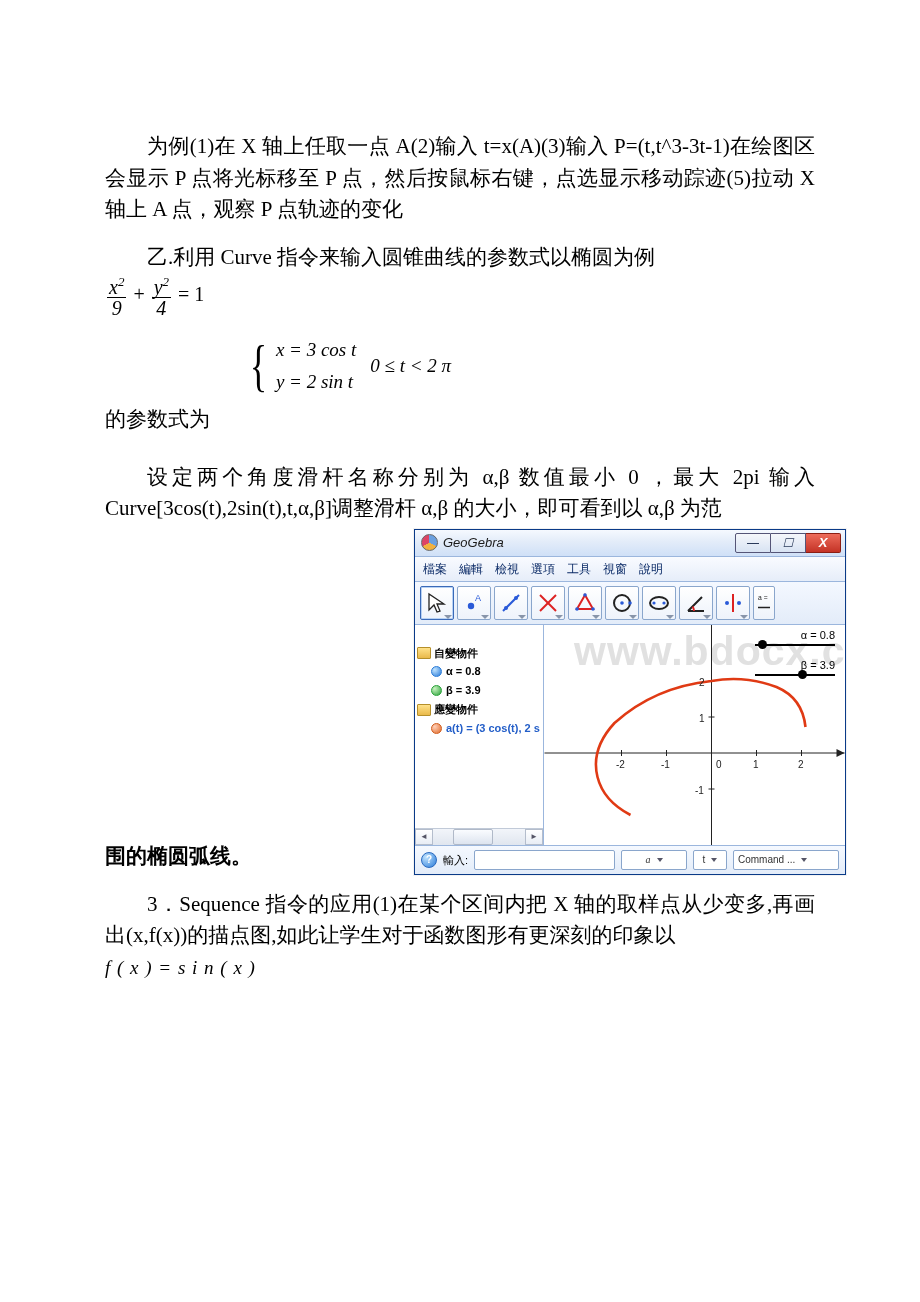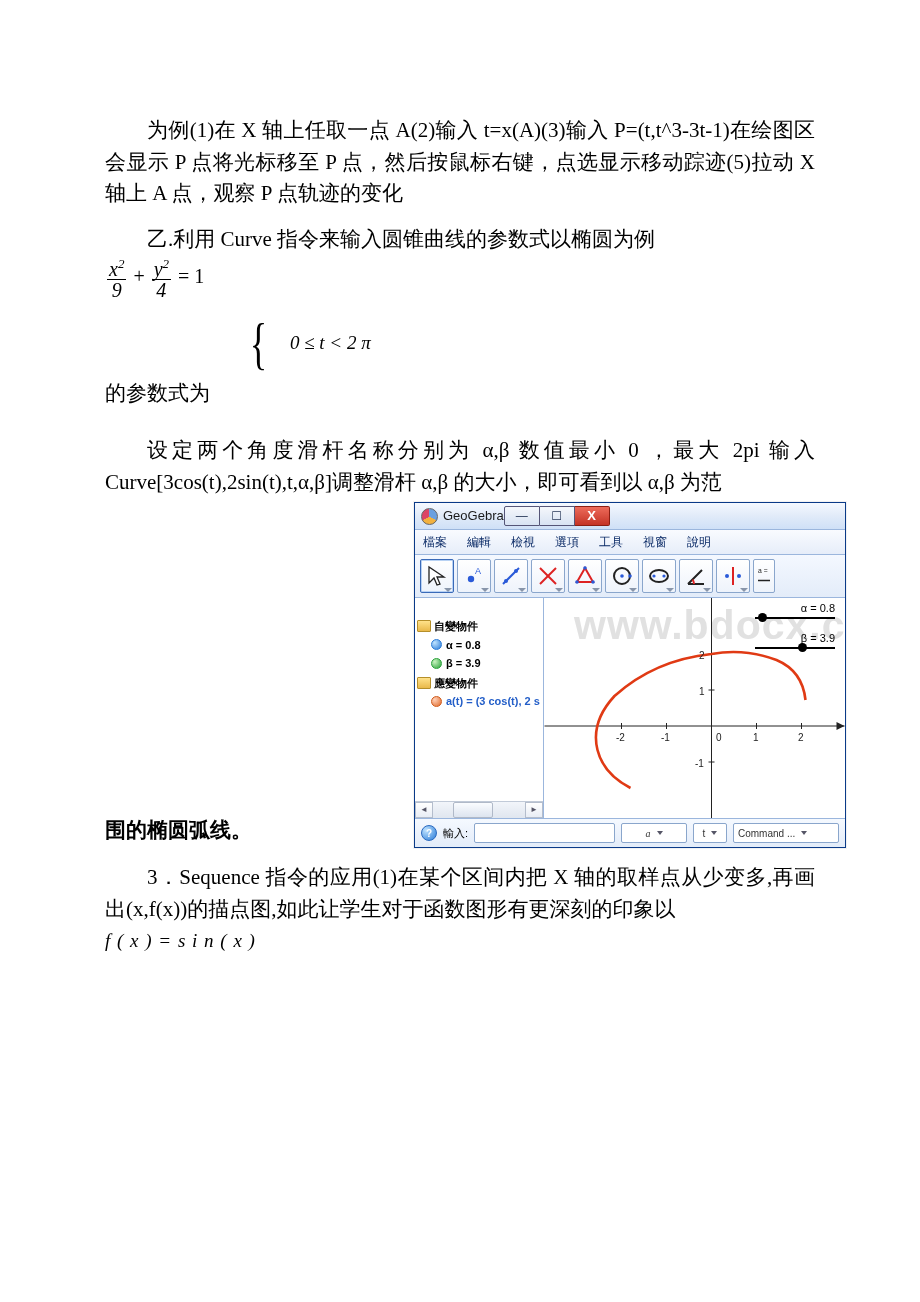--- a/index.html
+++ b/index.html
@@ -10,21 +10,21 @@
     font-size: 21px;
     line-height: 1.5;
     color: #000;
     width: 920px;
     min-height: 1302px;
   }
   .page {
     padding: 115px 105px 100px 105px;
   }
   .para {
-    margin: 0 0 14px 0;
+    margin: 16px 0 14px 0;
     text-align: justify;
   }
   .indent {
     text-indent: 2em;
   }
   .formula {
     font-family: "Times New Roman", serif;
     font-style: italic;
     font-size: 20px;
     line-height: 1.0;
@@ -85,22 +85,24 @@
     width: 430px;
     border: 1px solid #0a3a88;
     background: #fff;
     box-shadow: 0 0 0 1px rgba(0,0,0,0.05);
   }
   .titlebar {
     height: 26px;
     background: linear-gradient(#f5f9ff, #e3ecf9 45%, #cfe0f7);
     display: flex;
     align-items: center;
+    justify-content: space-between;
     padding: 0 4px 0 6px;
     border-bottom: 1px solid #9bb6dd;
+    font-style: italic;
   }
   .titlebar .left {
     display: flex;
     align-items: center;
     gap: 5px;
     font-family: "Segoe UI", Tahoma, sans-serif;
     font-size: 13px;
     color: #1a1a1a;
   }
   .ggb-icon {
@@ -125,21 +127,21 @@
     color:#fff;
     border-color:#8b1e13;
     border-top-right-radius:2px; border-bottom-right-radius:2px;
     font-weight:bold;
     font-size: 13px;
   }
   .menubar {
     background: linear-gradient(#f9fbff, #e6edf9);
     border-bottom: 1px solid #9bb6dd;
     display:flex;
-    gap: 20px;
+    gap: 12px;
     padding: 3px 8px;
     font-family: "Microsoft JhengHei", "SimSun", sans-serif;
     font-size: 12px;
     color:#0a2a66;
   }
   .toolbar {
     background: linear-gradient(#f4f8ff, #e3ecf9);
     border-bottom: 1px solid #9bb6dd;
     display:flex;
     gap: 3px;
@@ -335,20 +337,24 @@
     <span style="font-style:normal;">+</span>
     <span class="frac">
       <span class="num"><span>y</span><span class="sup">2</span></span>
       <span class="den">4</span>
     </span>
     <span style="font-style:normal;">= 1</span>
   </div>
 
   <div class="parametric">
     <span class="brace">{</span>
+    <div class="eqcol">
+      <span>x = 3 cos  t</span>
+      <span>y = 2 sin  t</span>
+    </div>
     <div class="eqright">0 ≤ t &lt; 2 π</div>
   </div>
   <div class="prefix-label" style="margin-bottom:26px;">的参数式为</div>
 
   <p class="para indent" style="margin-bottom:0;">设定两个角度滑杆名称分别为 α,β 数值最小 0 ，最大 2pi 输入 Curve[3cos(t),2sin(t),t,α,β]调整滑杆 α,β 的大小，即可看到以 α,β 为范</p>
 
   <div class="row-with-img">
     <div class="tail-text">围的椭圆弧线。</div>
     <div class="ggb-wrap">
 

